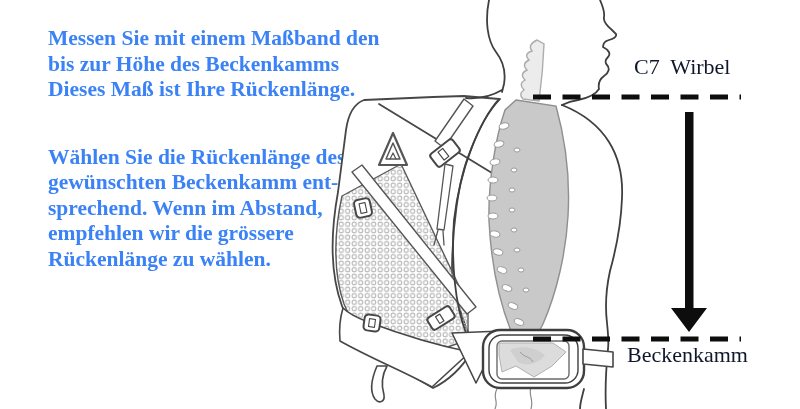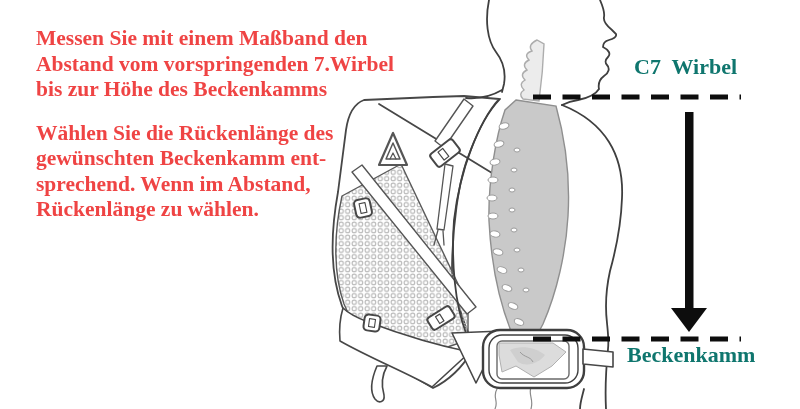--- a/index.html
+++ b/index.html
@@ -6,55 +6,56 @@
   #stage {
     position: relative;
     width: 800px;
     height: 409px;
     background: #ffffff;
     overflow: hidden;
     font-family: "Liberation Serif", serif;
   }
   .instructions {
     position: absolute;
-    left: 36px;
+    left: 48px;
     top: 26px;
     font-weight: bold;
     font-size: 21.5px;
     line-height: 25.5px;
-    color: #ef4444;
+    color: #3b82f6;
   }
-  .instructions .para + .para { margin-top: 18px; }
+  .instructions .para + .para { margin-top: 42px; }
   .instructions .tline { white-space: nowrap; }
   .marker-label {
     position: absolute;
-    font-weight: bold;
+    font-weight: normal;
     font-size: 22px;
-    color: #0f766e;
+    color: #0f172a;
     white-space: pre;
   }
   #c7-label { left: 634px; top: 54px; }
   #beckenkamm-label { left: 627px; top: 342px; }
   #figure-svg { position: absolute; left: 0; top: 0; }
 </style>
 </head>
 <body>
 
 <div id="stage">
 
   <div class="instructions">
     <div class="para">
       <div class="tline">Messen Sie mit einem Maßband den</div>
-      <div class="tline">Abstand vom vorspringenden 7.Wirbel</div>
       <div class="tline">bis zur Höhe des Beckenkamms</div>
+      <div class="tline">Dieses Maß ist Ihre Rückenlänge.</div>
     </div>
     <div class="para">
       <div class="tline">Wählen Sie die Rückenlänge des</div>
       <div class="tline">gewünschten Beckenkamm ent-</div>
       <div class="tline">sprechend. Wenn im Abstand,</div>
+      <div class="tline">empfehlen wir die grössere</div>
       <div class="tline">Rückenlänge zu wählen.</div>
     </div>
   </div>
 
   <svg id="figure-svg" width="800" height="409" viewBox="0 0 800 409">
     <defs>
       <pattern id="mesh" width="6.5" height="6.5" patternUnits="userSpaceOnUse">
         <circle cx="3.2" cy="3.2" r="2.1" fill="none" stroke="#b8b8b8" stroke-width="1.1"></circle>
       </pattern>
     </defs>

